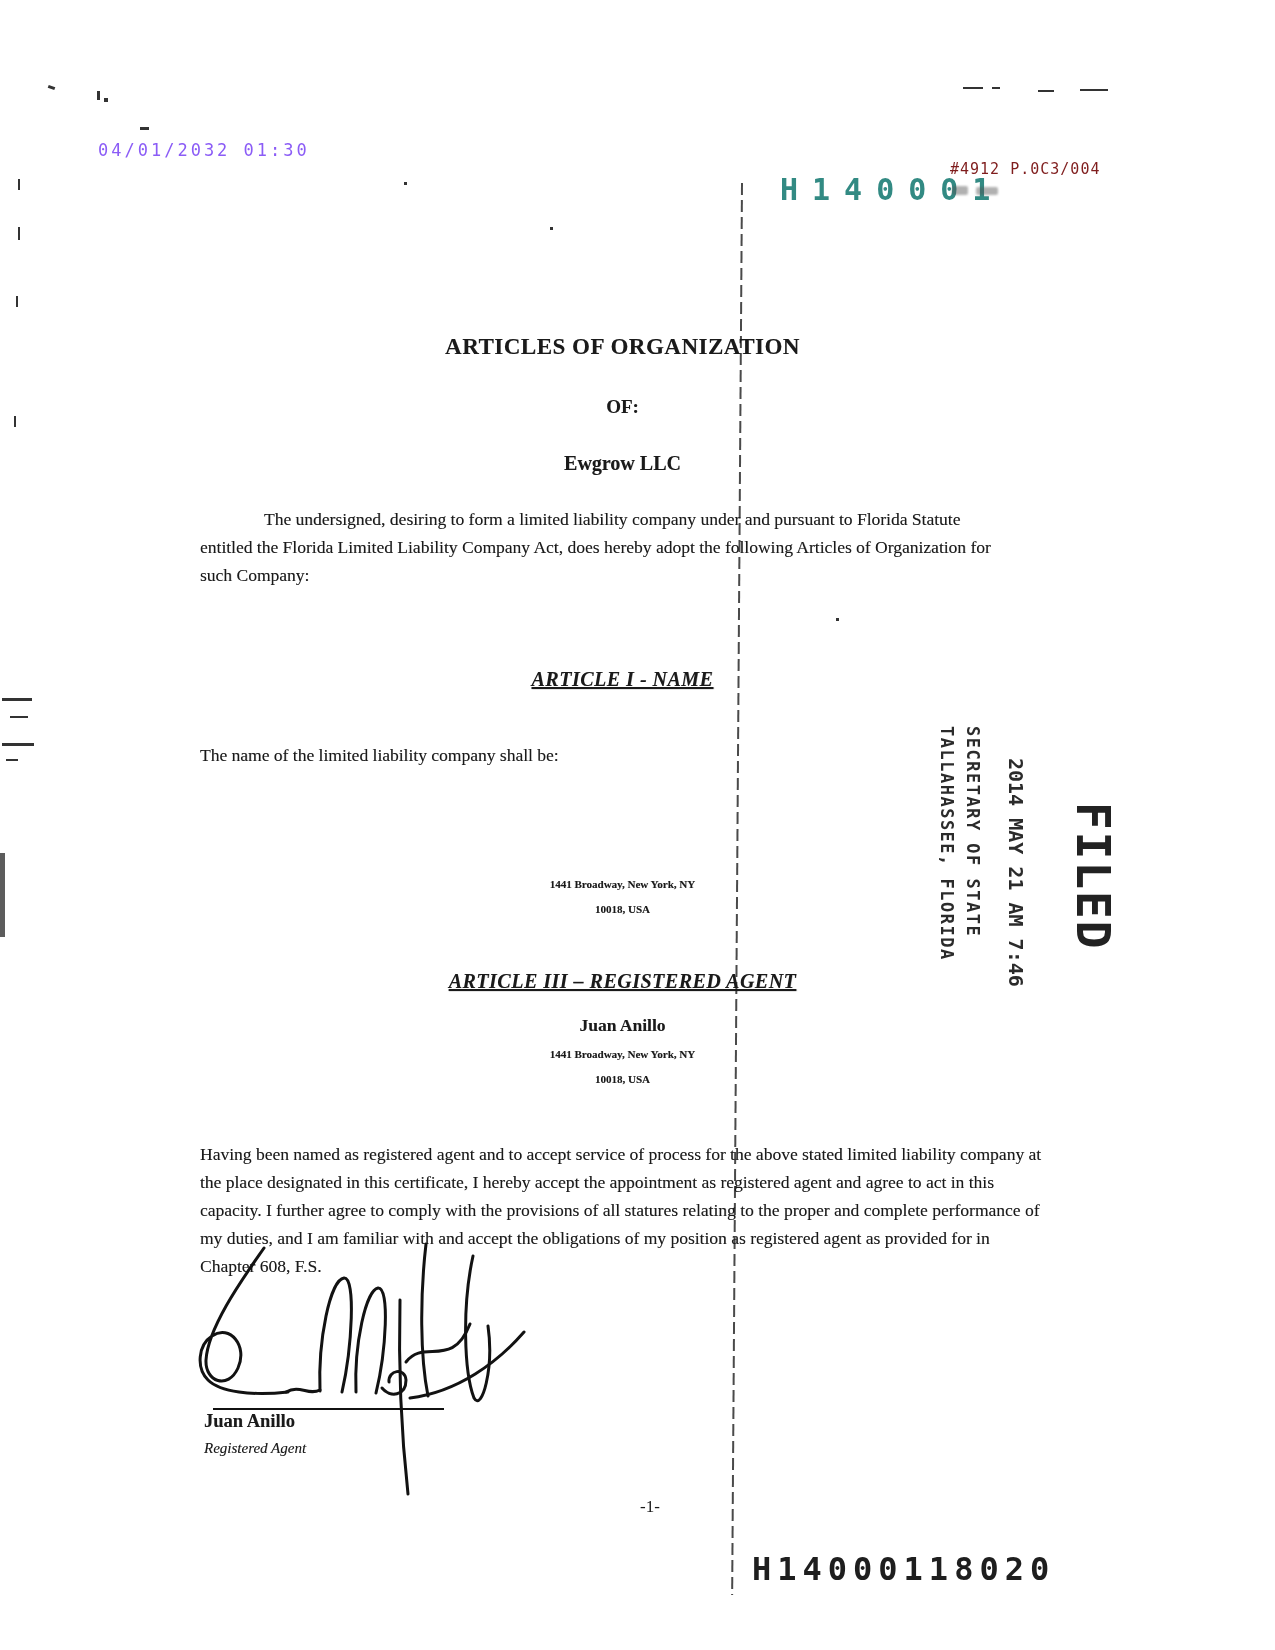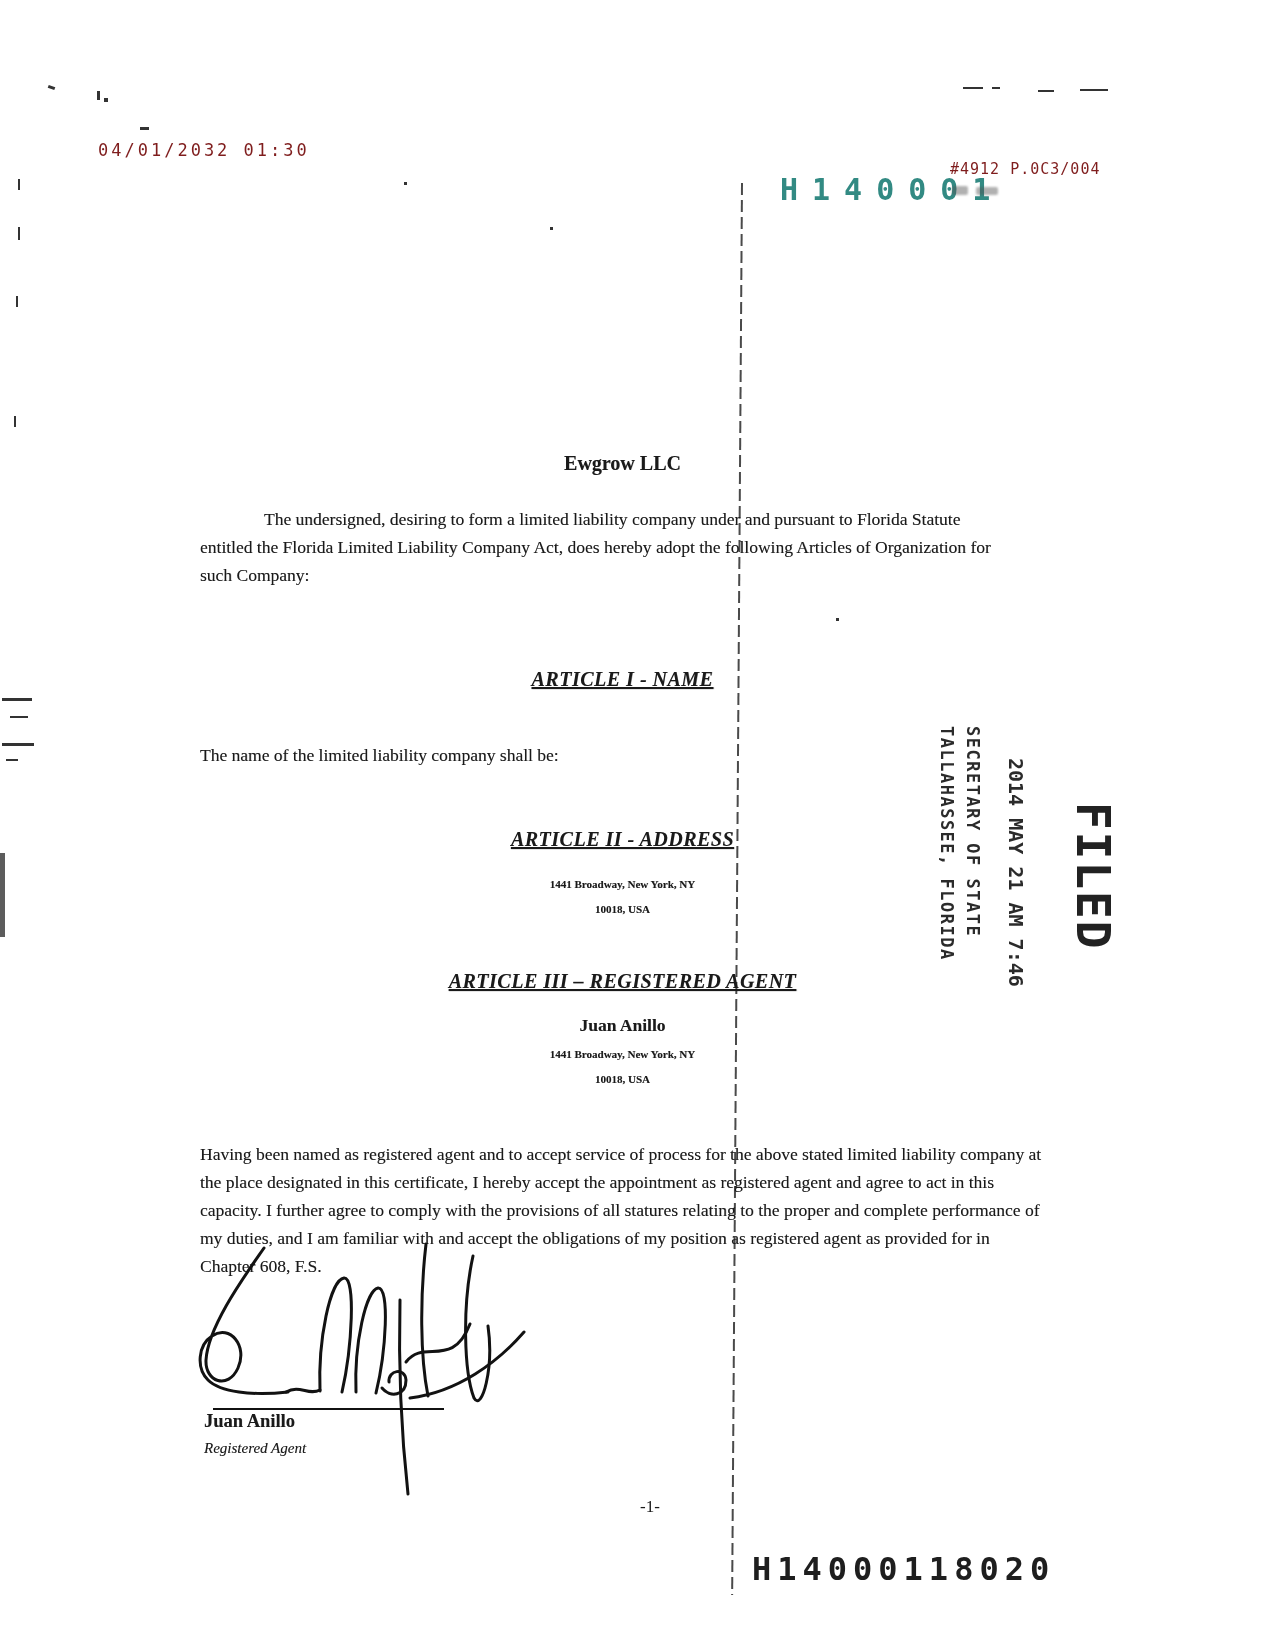--- a/index.html
+++ b/index.html
@@ -5,21 +5,21 @@
   html,body{margin:0;padding:0;background:#e8e8e8;}
   .page{
     position:relative;width:1275px;height:1650px;margin:0 auto;
     background:#ffffff;overflow:hidden;
     font-family:"Liberation Serif",serif;color:#1a1a1a;
   }
   .abs{position:absolute;}
   .mono{font-family:"DejaVu Sans Mono",monospace;}
   .ink{text-shadow:0.3px 0.3px 0 rgba(0,0,0,0.35);}
   
-  .fax-datetime{left:98px;top:140px;font-size:17px;letter-spacing:3px;color:#7f1d1d;}
+  .fax-datetime{left:98px;top:140px;font-size:17px;letter-spacing:3px;color:#8b5cf6;}
   .fax-page{left:950px;top:160px;font-size:15px;letter-spacing:1px;color:#7f1d1d;}
   .partial-stamp{left:780px;top:172px;font-size:30px;font-weight:bold;letter-spacing:14px;color:#0f766e;opacity:.85;}
   .smudge{background:#555;opacity:.45;filter:blur(1.2px);border-radius:2px;}
   
   .col{left:200px;width:845px;text-align:center;}
   .doc-title{top:334px;font-size:23px;font-weight:bold;letter-spacing:0.5px;}
   .of-label{top:396px;font-size:19px;font-weight:bold;}
   .company-name{top:452px;font-size:20px;font-weight:bold;}
   .para{left:200px;text-align:left;font-size:17.5px;line-height:28px;}
   .intro{top:505px;width:805px;text-indent:64px;}
@@ -61,28 +61,29 @@
 <div class="page">
 
   <div class="abs mono fax-datetime">04/01/2032  01:30</div>
   <div class="abs mono fax-page">#4912 P.0C3/004</div>
   <div class="abs mono partial-stamp">H140001</div>
   <div class="abs smudge" style="left:952px;top:186px;width:16px;height:9px;"></div>
   <div class="abs smudge" style="left:976px;top:187px;width:22px;height:8px;"></div>
 
   <div class="abs fold-line"></div>
 
+  <div class="abs col doc-title ink">ARTICLES OF ORGANIZATION</div>
+  <div class="abs col of-label ink">OF:</div>
   <div class="abs para intro ink">The undersigned, desiring to form a limited liability company under and pursuant to Florida Statute entitled the Florida Limited Liability Company Act, does hereby adopt the following Articles of Organization for such Company:</div>
 
   <div class="abs col company-name ink">Ewgrow LLC</div>
 
   <div class="abs col article-heading art1 ink">ARTICLE I - NAME</div>
   <div class="abs name-line ink">The name of the limited liability company shall be:</div>
 
-  <div class="abs col article-heading art2 ink">ARTICLE II - ADDRESS</div>
   <div class="abs col addr addr2 ink">
     <div>1441 Broadway, New York, NY</div>
     <div>10018, USA</div>
   </div>
 
   <div class="abs col article-heading art3 ink">ARTICLE III – REGISTERED AGENT</div>
   <div class="abs col agent-name ink">Juan Anillo</div>
   <div class="abs col addr addr3 ink">
     <div>1441 Broadway, New York, NY</div>
     <div>10018, USA</div>

